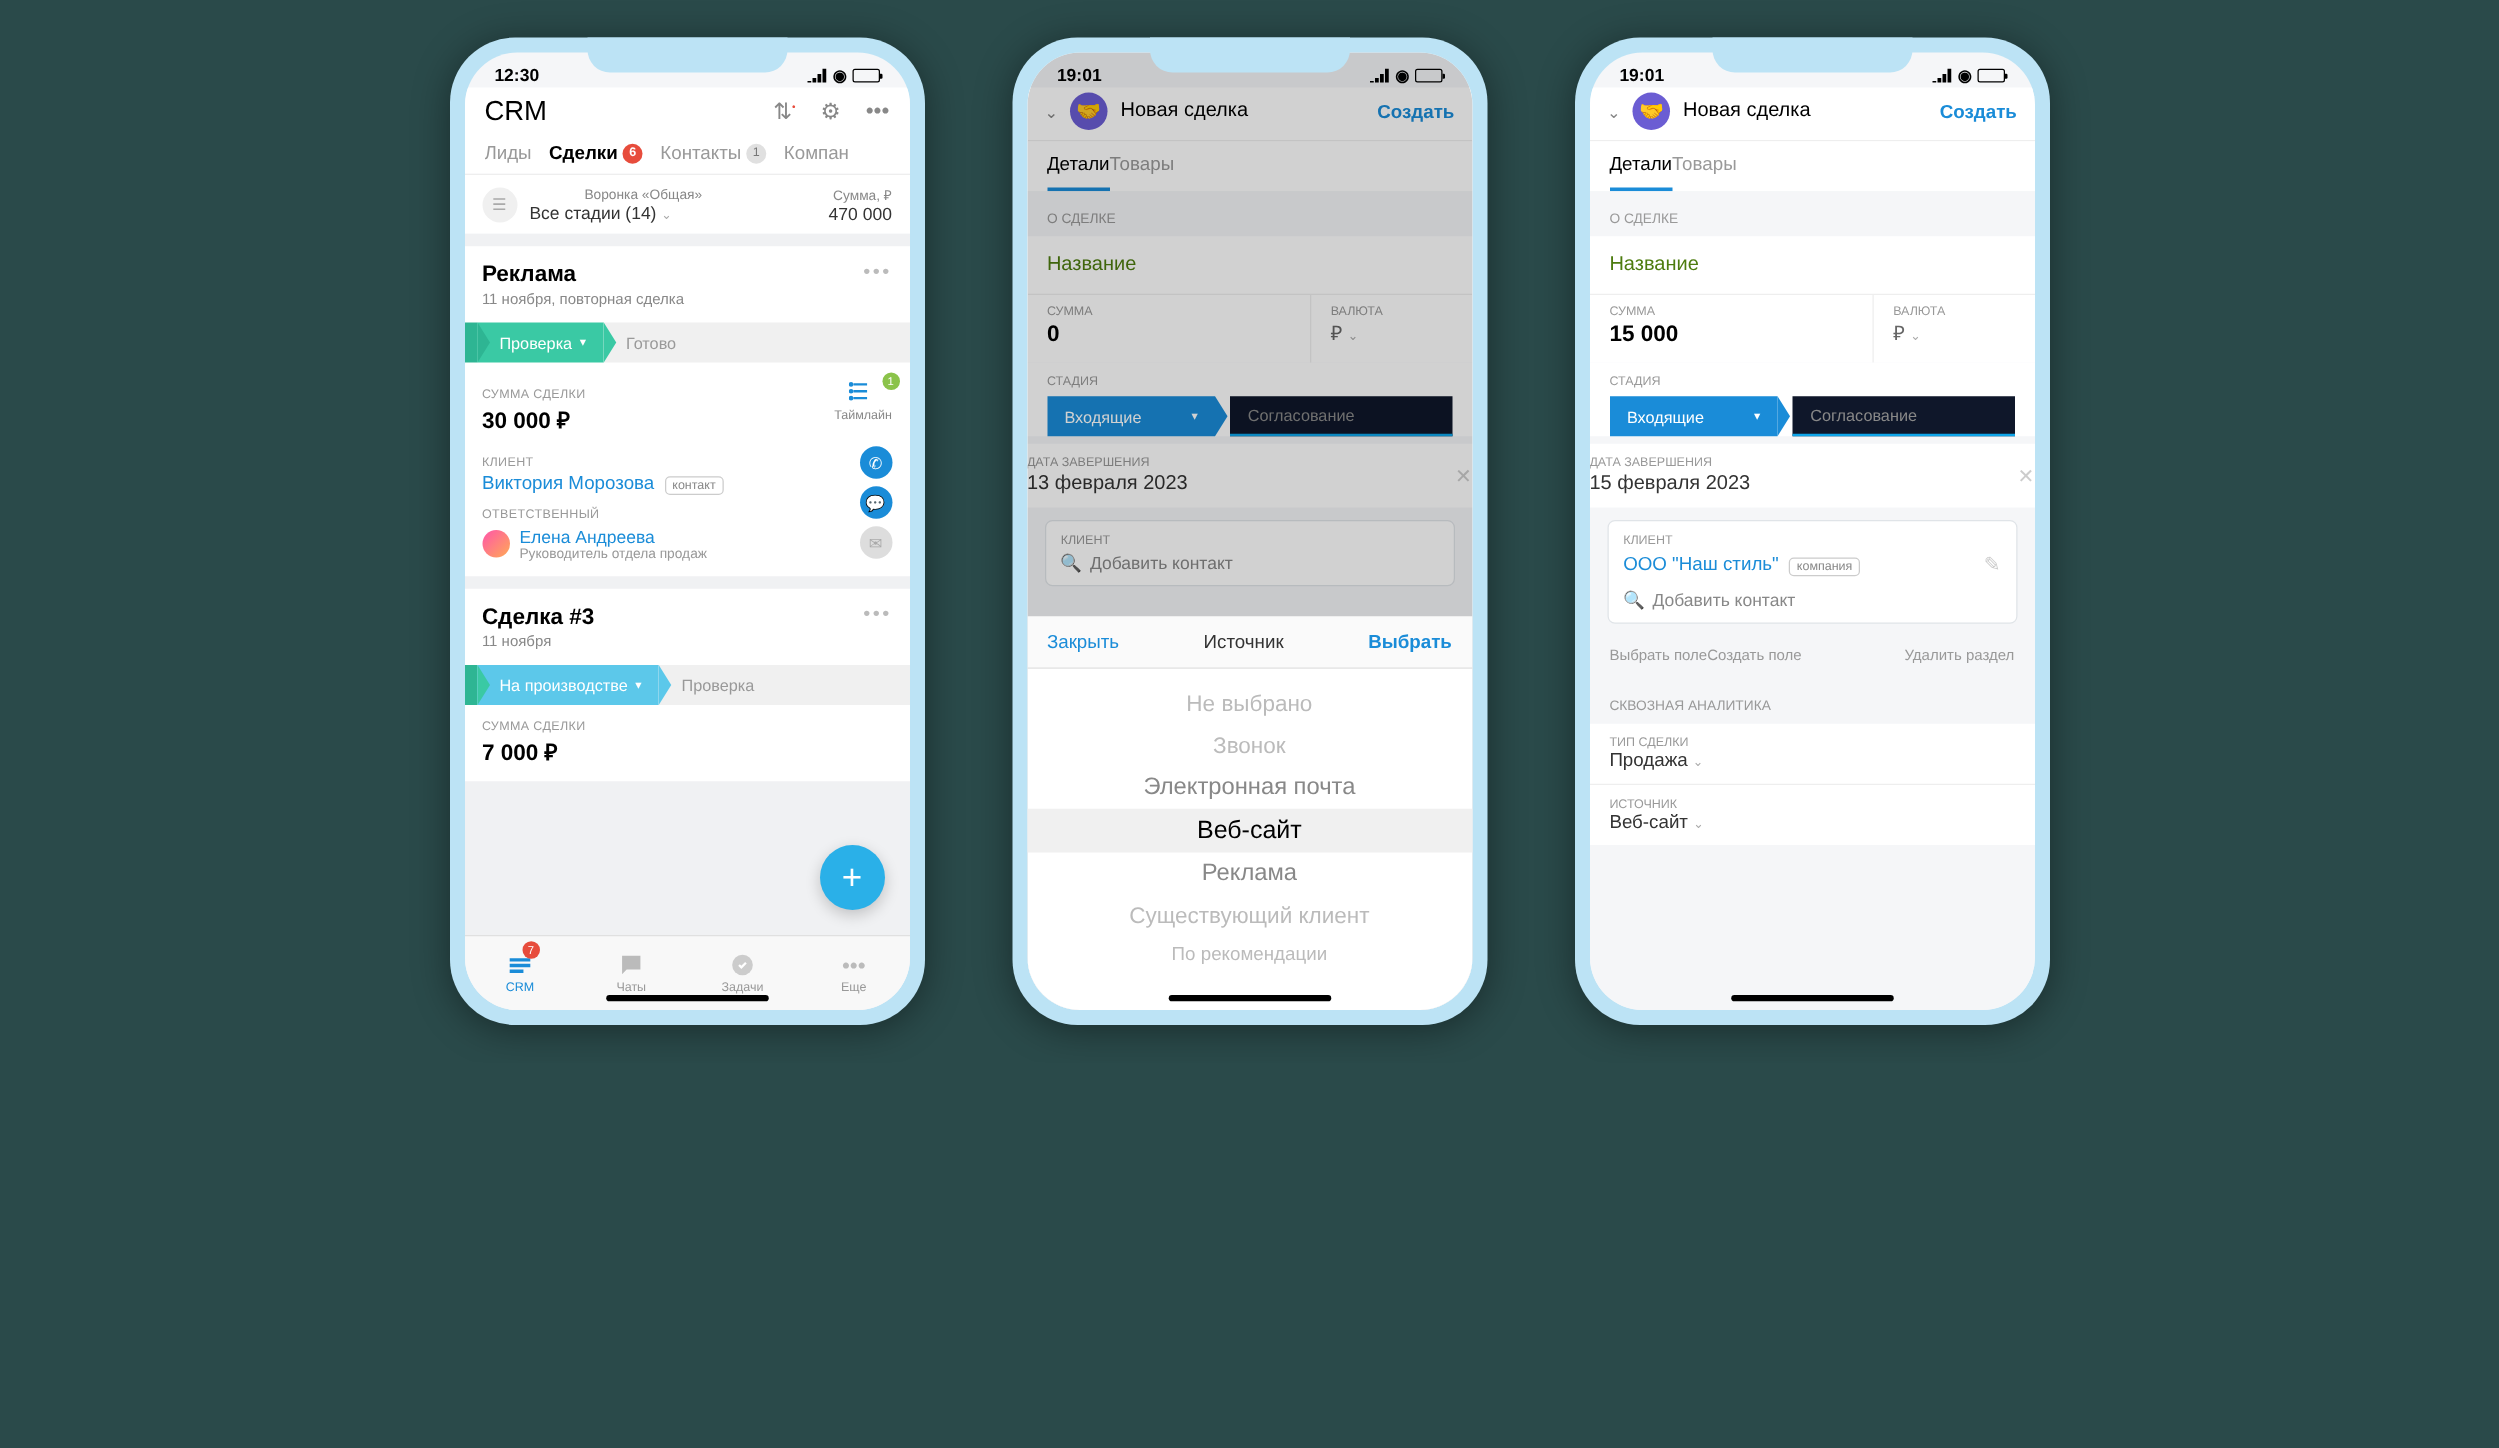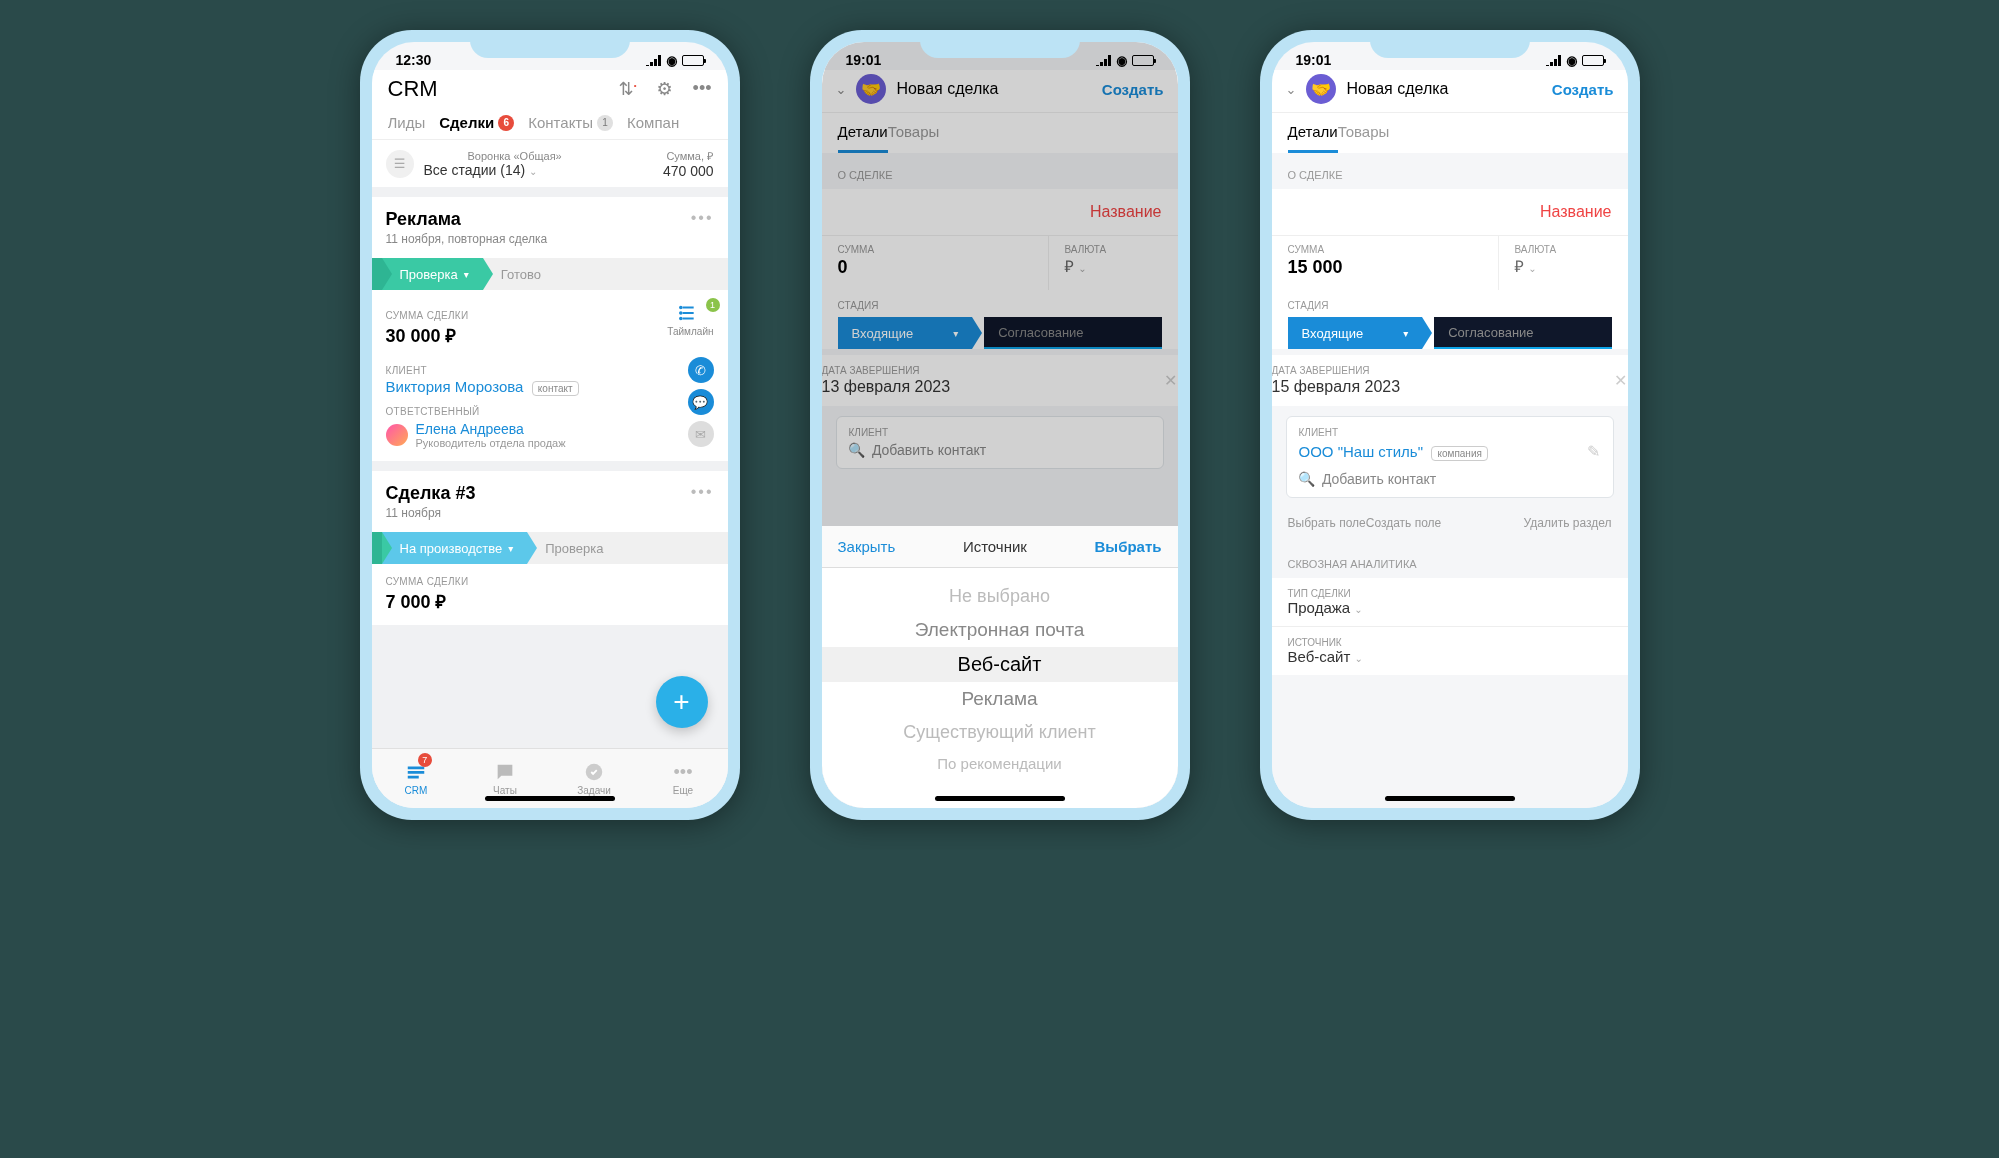--- a/index.html
+++ b/index.html
@@ -73,21 +73,21 @@
   
   .nh { display:flex; align-items:center; padding:4px 14px 8px; gap:10px; background:#fff; border-bottom:1px solid #eee; }
   .nh-icon { width:30px; height:30px; border-radius:15px; background:#6b5dd3; display:flex; align-items:center; justify-content:center; color:#fff; }
   .nh-title { flex:1; font-size:16px; font-weight:500; }
   .nh-action { color:#1a8cd8; font-size:15px; font-weight:700; }
   .nh-chev { color:#888; font-size:13px; }
   .subtabs { display:flex; padding:10px 16px 0; background:#fff; font-size:15px; }
   .subtab { padding-bottom:10px; color:#999; }
   .subtab.active { color:#000; font-weight:500; border-bottom:3px solid #1a8cd8; }
   .sec-lab { font-size:11px; color:#999; text-transform:uppercase; padding:16px 16px 8px; }
-  .inp { background:#fff; padding:14px 16px; font-size:16px; color:#ef4444; border-bottom:1px solid #eee;text-align:right; }
+  .inp { background:#fff; padding:14px 16px; font-size:16px; color:#4d7c0f; border-bottom:1px solid #eee; }
   .two-col { display:flex; background:#fff; }
   .two-col > div { flex:1; padding:8px 16px 12px; }
   .two-col > div:first-child { flex:2; border-right:1px solid #eee; }
   .mini-lab { font-size:10px; color:#999; text-transform:uppercase; }
   .stage-row2 { display:flex; margin:6px 0; }
   .stage2 { height:32px; display:flex; align-items:center; padding:0 14px; font-size:13px; position:relative; }
   .stage2.blue { background:#1a8cd8; color:#fff; } 
   .stage2.blue::after { content:''; position:absolute; right:-10px; top:0; border-top:16px solid transparent; border-bottom:16px solid transparent; border-left:10px solid #1a8cd8; }
   .stage2.rest { background:#0f172a; color:#888; flex:1; margin-left:12px; border-bottom:2px solid #0ea5e9; }
   .date-row { background:#fff; padding:10px 0; display:flex; justify-content:space-between; align-items:center; }
@@ -328,20 +328,21 @@
     </div>
 
     <div class="overlay">
       <div class="picker-head">
         <span class="c">Закрыть</span>
         <span class="t">Источник</span>
         <span class="c" style="font-weight:600">Выбрать</span>
       </div>
       <div class="picker">
         <div class="picker-opt">Не выбрано</div>
+        <div class="picker-opt">Звонок</div>
         <div class="picker-opt near">Электронная почта</div>
         <div class="picker-opt sel">Веб-сайт</div>
         <div class="picker-opt near">Реклама</div>
         <div class="picker-opt">Существующий клиент</div>
         <div class="picker-opt" style="font-size:15px">По рекомендации</div>
       </div>
       <div class="home-ind"></div>
     </div>
   </div>
 </div>

